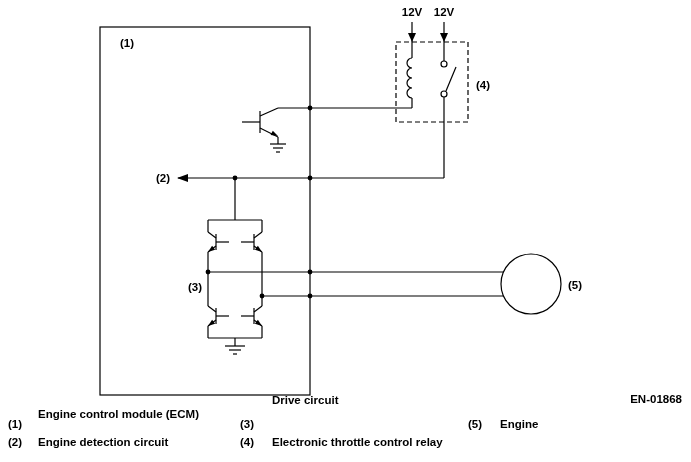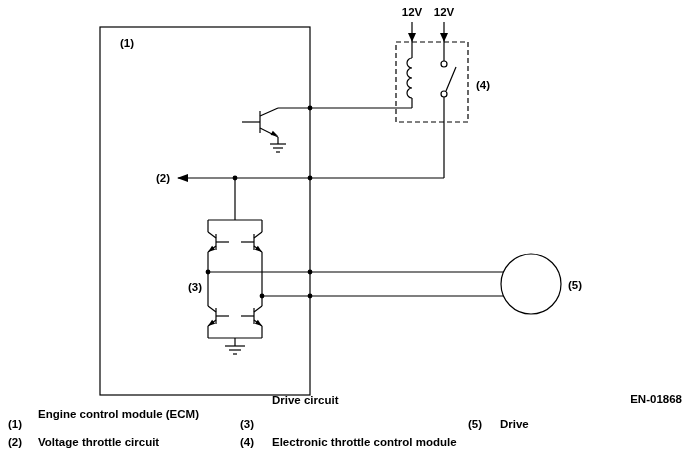--- a/index.html
+++ b/index.html
@@ -148,24 +148,24 @@
     <text x="170" y="182" text-anchor="end">(2)</text>
     <text x="202" y="291" text-anchor="end">(3)</text>
     <text x="568" y="289">(5)</text>
     <text x="682" y="403" text-anchor="end">EN-01868</text>
   </svg>
 
   <div class="legend">
     <span style="left:8px;top:418px">(1)</span>
     <span style="left:38px;top:408px">Engine control module (ECM)</span>
     <span style="left:8px;top:436px">(2)</span>
-    <span style="left:38px;top:436px">Voltage throttle circuit</span>
+    <span style="left:38px;top:436px">Engine detection circuit</span>
 
     <span style="left:240px;top:418px">(3)</span>
     <span style="left:272px;top:394px">Drive circuit</span>
     <span style="left:240px;top:436px">(4)</span>
-    <span style="left:272px;top:436px">Electronic throttle control module</span>
+    <span style="left:272px;top:436px">Electronic throttle control relay</span>
 
     <span style="left:468px;top:418px">(5)</span>
-    <span style="left:500px;top:418px">Drive</span>
+    <span style="left:500px;top:418px">Engine</span>
   </div>
 
 </div>
 
 </body></html>

